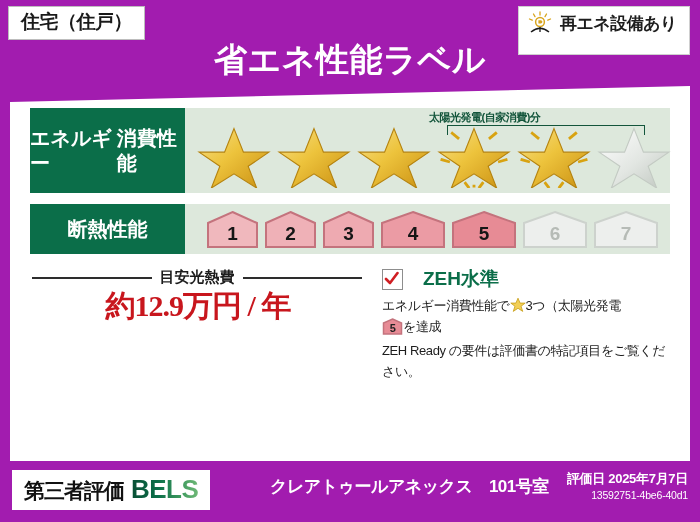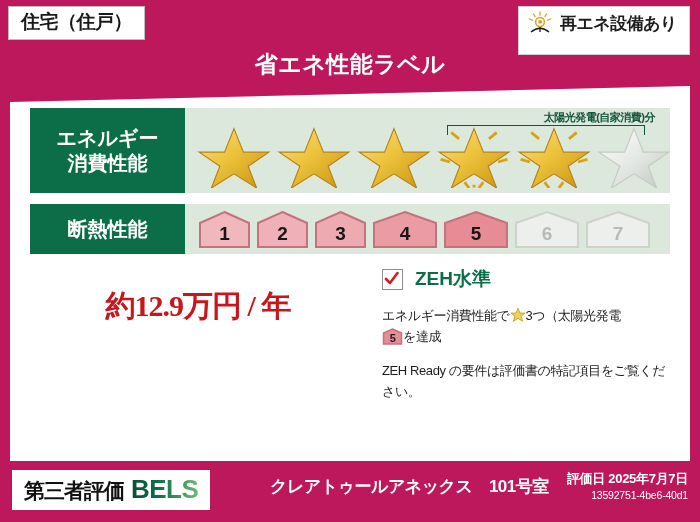--- a/index.html
+++ b/index.html
@@ -4,21 +4,21 @@
 <style>
   html,body{margin:0;padding:0;}
   body{
     width:700px;height:522px;
     font-family:"Liberation Sans","DejaVu Sans",sans-serif;
     background:#ffffff;
     overflow:hidden;
   }
   #label{
     position:relative;width:700px;height:522px;
-    background:#be185d;
+    background:#a21caf;
     box-sizing:border-box;
   }
 
   
   .hdr-type{
     position:absolute;left:8px;top:6px;
     background:#ffffff;border:1px solid #bdbdbd;
     padding:5px 12px 6px 12px;
     font-size:19px;font-weight:bold;color:#1a1a1a;
     letter-spacing:-0.5px;line-height:1.1;
@@ -31,52 +31,52 @@
     font-size:17px;font-weight:bold;color:#1d1d1d;
     letter-spacing:-0.5px;
   }
   .sun-ico{width:26px;height:24px;flex:0 0 auto;display:block;}
 
   .hdr-titles{
     position:absolute;left:0;right:0;top:38px;
     text-align:center;color:#ffffff;
   }
   .hdr-sub{font-size:15px;font-weight:bold;letter-spacing:0px;line-height:1.2;}
-  .hdr-main{font-size:23px;font-weight:bold;letter-spacing:0.5px;line-height:1.25;margin-top:12px;}
+  .hdr-main{font-size:33px;font-weight:bold;letter-spacing:0.5px;line-height:1.25;margin-top:1px;}
 
   
   .card{
     position:absolute;left:10px;top:86px;width:680px;height:375px;
     background:#ffffff;
     clip-path:polygon(0 16px, 680px 0, 680px 375px, 0 375px);
   }
   .card-inner{position:absolute;left:0;top:0;width:680px;height:375px;}
 
   
   .perf{
     position:absolute;left:20px;top:22px;width:640px;height:85px;
     background:#dde8dc;display:flex;align-items:stretch;
   }
   .perf2{
     position:absolute;left:20px;top:118px;width:640px;height:50px;
-    background:#dde8dc;display:flex;align-items:stretch;
+    background:#dde8dc;display:flex;align-items:stretch;gap:8px;
   }
   .perf-lab{
     width:155px;flex:0 0 155px;background:#0b6e49;color:#fff;
-    display:flex;flex-direction:column;align-items:center;justify-content:center;
+    display:flex;flex-direction:row;align-items:center;justify-content:center;
     font-size:20px;font-weight:bold;letter-spacing:0px;line-height:1.22;
   }
   .perf-lab.one{font-size:20px;}
   .perf-body{flex:1;position:relative;display:flex;align-items:center;}
 
   .stars{display:flex;align-items:center;gap:2px;padding-left:10px;margin-top:8px;}
   .star-wrap{position:relative;width:78px;height:66px;}
   .solar-note{
-    position:absolute;left:255px;top:2px;width:215px;
-    text-align:right;font-size:11px;font-weight:bold;color:#13553b;
+    position:absolute;left:244px;top:2px;width:215px;
+    text-align:left;font-size:11px;font-weight:bold;color:#13553b;
     letter-spacing:-0.5px;
   }
   .solar-br{
     position:absolute;left:262px;top:17px;width:196px;height:9px;
     border:1.5px solid #13553b;border-bottom:none;border-top-width:1.5px;
   }
 
   .houses{display:flex;align-items:center;gap:3px;padding-left:12px;}
   .house{
     position:relative;width:55px;height:38px;
@@ -98,31 +98,31 @@
     position:absolute;left:22px;top:200px;width:332px;text-align:center;
     font-size:30px;font-weight:bold;color:#c8161d;letter-spacing:-1px;font-family:Liberation Serif, serif;
   }
   .note{
     position:absolute;left:24px;top:248px;width:330px;
     font-size:12.4px;color:#1d1d1d;line-height:1.65;letter-spacing:-0.3px;
   }
 
   
   .zeh{position:absolute;left:372px;top:180px;width:292px;}
-  .zeh-row{display:flex;align-items:center;gap:12px;}
+  .zeh-row{display:flex;align-items:center;gap:20px;}
   .cbx{
     width:19px;height:19px;flex:0 0 19px;border:1.5px solid #8d8d8d;background:#fff;
     position:relative;
   }
   .cbx svg{position:absolute;left:1px;top:1px;}
   .zeh-t1{font-size:19px;font-weight:bold;color:#0b6e49;letter-spacing:0px;}
   .zeh-t2{font-size:17px;font-weight:bold;color:#0b6e49;letter-spacing:-1px;}
   .zeh-logo{width:52px;height:28px;flex:0 0 52px;}
   .zeh-desc{
-    font-size:13px;color:#1d1d1d;line-height:1.62;letter-spacing:-0.4px;margin-top:13px;
+    font-size:13px;color:#1d1d1d;line-height:1.62;letter-spacing:-0.4px;margin-top:3px;
   }
   .inl-star{display:inline-block;vertical-align:-3px;width:16px;height:16px;}
   .inl-house{display:inline-block;vertical-align:-4px;width:21px;height:17px;position:relative;}
   .inl-house .n{
     position:absolute;left:0;right:0;bottom:0;text-align:center;
     font-size:11px;font-weight:bold;color:#222;line-height:13px;
   }
   .zeh-b2{margin-top:9px;}
 
   
@@ -307,20 +307,25 @@
             <svg viewBox="0 0 68 40" width="68" height="40" style="position:absolute;left:0;top:0">
               <polygon points="34,2 65,13 65,37 3,37 3,13" fill="#edefed" stroke="#cdd2cd" stroke-width="2"></polygon>
             </svg>
             <span style="position:relative">7</span>
           </div>
 
         </div>
       </div>
     </div>
 
+    <div class="cost-hd">
+      <span class="rule"></span>
+      <span>目安光熱費</span>
+      <span class="rule"></span>
+    </div>
     <div class="cost-val">約12.9万円 / 年</div>
 
     <div class="zeh">
 
       <div class="zeh-row">
         <span class="cbx">
           <svg width="15" height="15" viewBox="0 0 15 15">
             <path d="M2 8 L6 12 L13.5 2" fill="none" stroke="#d01e23" stroke-width="2.6" stroke-linecap="round" stroke-linejoin="round"></path>
           </svg>
         </span>

